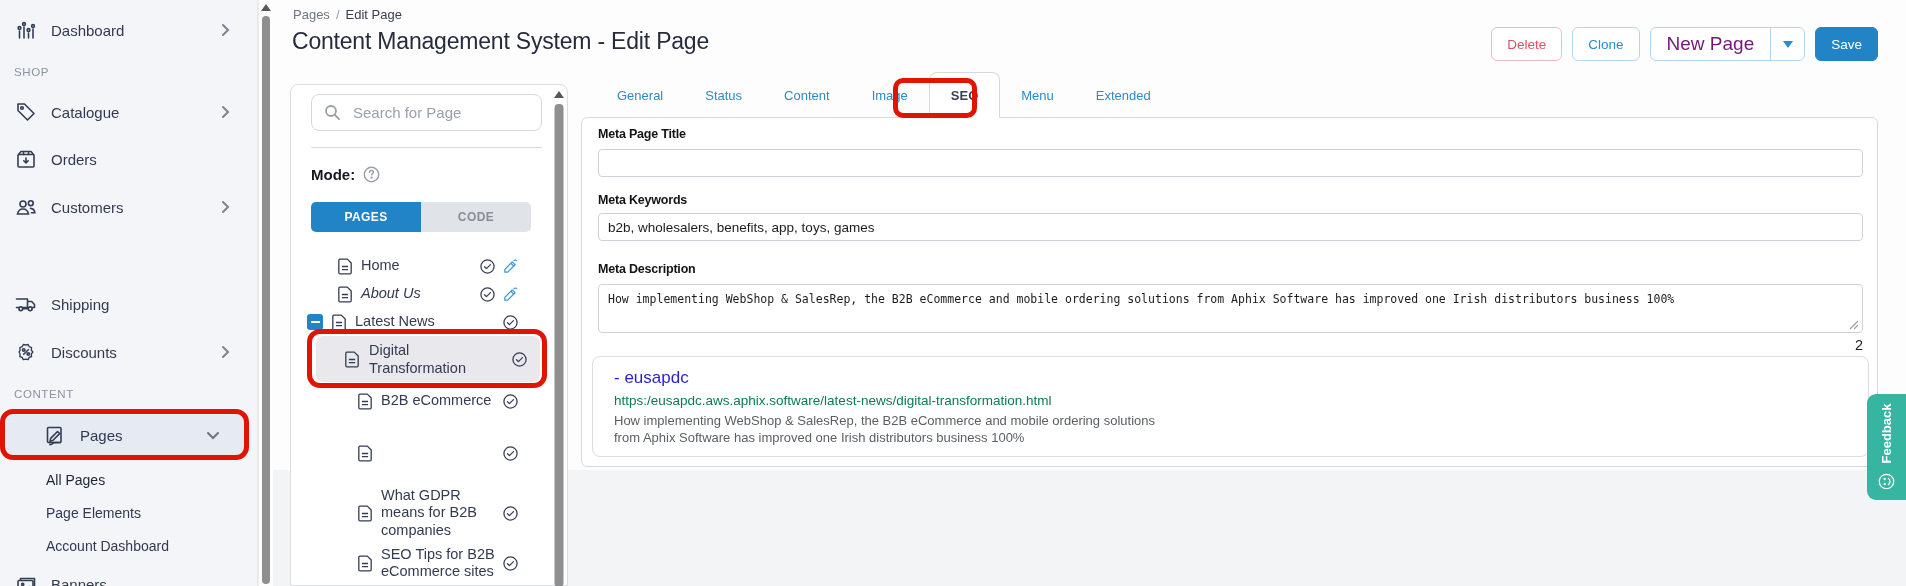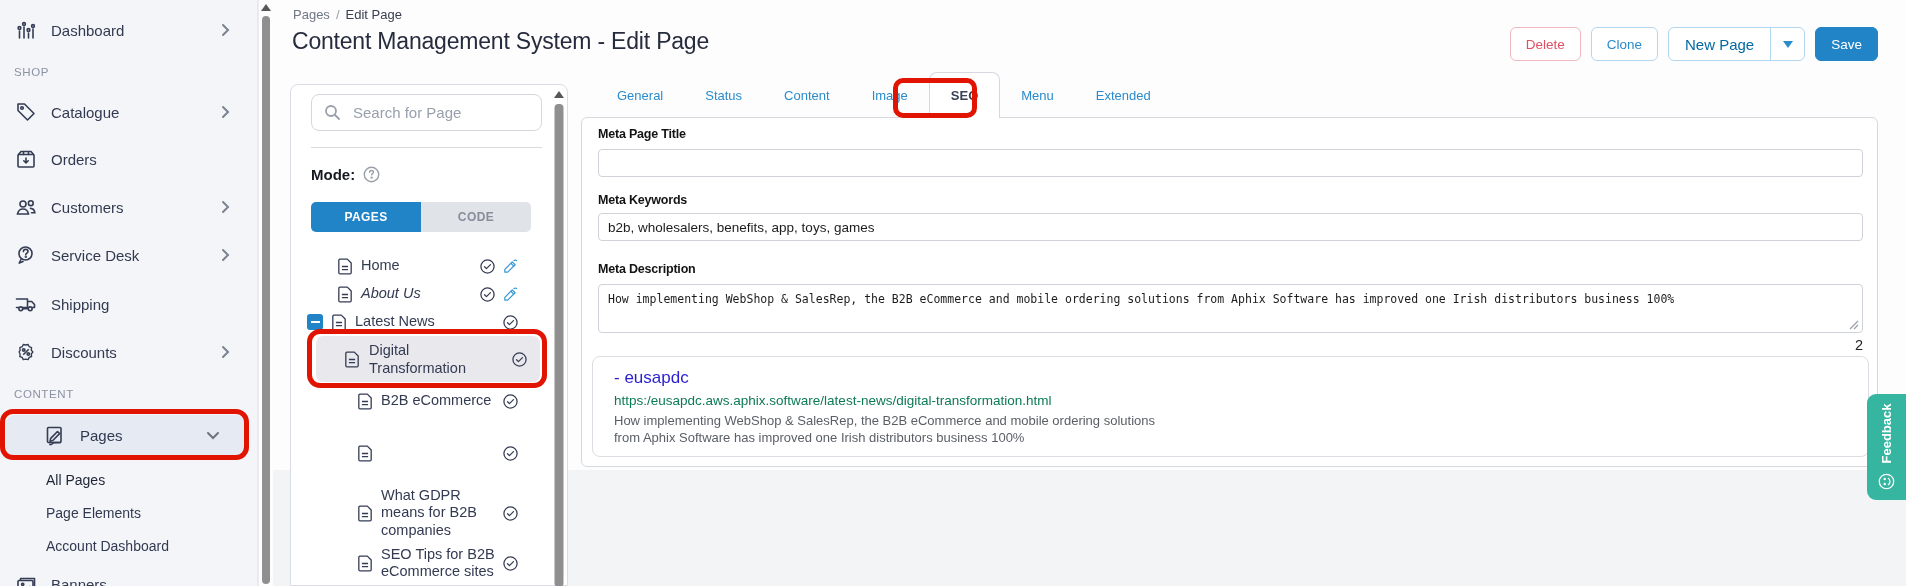--- a/index.html
+++ b/index.html
@@ -34,21 +34,21 @@
   #breadcrumb{position:absolute;left:293px;top:7px;font-size:13px;color:#6f7684;}
   #breadcrumb .sep{margin:0 6px;color:#9aa0ab;}
   #breadcrumb .cur{color:#3a4050;}
   #page-title{position:absolute;left:292px;top:28px;font-size:23px;font-weight:500;letter-spacing:-.2px;color:#262c3d;}
   #actions{position:absolute;right:28px;top:27px;display:flex;gap:10px;height:34px;margin-left:8px;}
   .btn{display:flex;align-items:center;justify-content:center;height:34px;padding:0 15px;border-radius:6px;
        font-size:13.5px;background:#fff;cursor:pointer;white-space:nowrap;}
   .btn-delete{color:#df5060;border:1px solid #f0b9be;}
   .btn-outline{color:#2a8ccb;border:1px solid #b3d6ef;}
   .btn-split{display:flex;height:34px;border:1px solid #b3d6ef;border-radius:6px;overflow:hidden;background:#fff;cursor:pointer;}
-  .btn-split .main{display:flex;align-items:center;padding:0 16px;color:#0369a1;font-size:15px;}
+  .btn-split .main{display:flex;align-items:center;padding:0 16px;color:#701a75;font-size:19px;}
   .btn-split .caret{display:flex;align-items:center;justify-content:center;width:34px;border-left:1px solid #b3d6ef;color:#2a8ccb;font-size:10px;}
   .btn-save{background:#2184c6;border:1px solid #2184c6;color:#fff;}
 
   
   #tree-panel{position:absolute;left:290px;top:84px;width:278px;height:502px;background:#fff;border:1px solid #dadde3;border-radius:8px 8px 0 0;}
   #tree-search{position:absolute;left:20px;top:9px;width:231px;height:37px;border:1px solid #d4d8de;border-radius:8px;background:#fff;display:flex;align-items:center;}
   #tree-search input{border:none;outline:none;flex:1;margin-left:10px;font-size:15px;color:#3a4157;font-family:inherit;background:transparent;}
   #tree-search input::placeholder{color:#98a0ac;}
   #tree-search .mag{margin-left:12px;}
   #tree-divider{position:absolute;left:20px;top:62px;width:231px;height:1px;background:#d9dcdf;}
@@ -157,36 +157,20 @@
             <path d="M16.5 13.4c2.6.1 4 1.8 4.4 4.4h-3.4"></path>
           </svg>
       </span>
       <span class="lbl">Customers</span>
       <span class="chev">
           <svg width="9" height="14" viewBox="0 0 9 14" fill="none" stroke="#7b8290" stroke-width="2" stroke-linecap="round">
             <path d="M2 2l5 5-5 5"></path>
           </svg>
         </span>
     </div>
-    <div class="snav" style="top:235px">
-      <span class="ic">
-        <svg width="24" height="24" viewBox="0 0 24 24" fill="none" stroke="#353d55" stroke-width="1.6" stroke-linecap="round" stroke-linejoin="round">
-            <circle cx="11.5" cy="10.5" r="6.5"></circle>
-            <path d="M7 16.5l-1.8 3.6 3.8-1.5"></path>
-            <path d="M9.4 8.6c0-1.3 1-2.2 2.3-2.2s2.3.8 2.3 2c0 1.7-2.2 1.8-2.2 3.2"></path>
-            <circle cx="11.8" cy="13.8" r=".4" fill="#353d55"></circle>
-          </svg>
-      </span>
-      <span class="lbl">Service Desk</span>
-      <span class="chev">
-          <svg width="9" height="14" viewBox="0 0 9 14" fill="none" stroke="#7b8290" stroke-width="2" stroke-linecap="round">
-            <path d="M2 2l5 5-5 5"></path>
-          </svg>
-        </span>
-    </div>
     <div class="snav" style="top:284px">
       <span class="ic">
         <svg width="24" height="24" viewBox="0 0 24 24" fill="none" stroke="#353d55" stroke-width="1.6" stroke-linecap="round" stroke-linejoin="round">
             <path d="M2.5 7h11v8.5H9M2.5 15.5h2M13.5 9.5h4.2l2.8 3v3h-2"></path>
             <circle cx="6.8" cy="16.8" r="1.9"></circle>
             <circle cx="16.2" cy="16.8" r="1.9"></circle>
             <path d="M8.7 16.8h5.6"></path>
           </svg>
       </span>
       <span class="lbl">Shipping</span>

